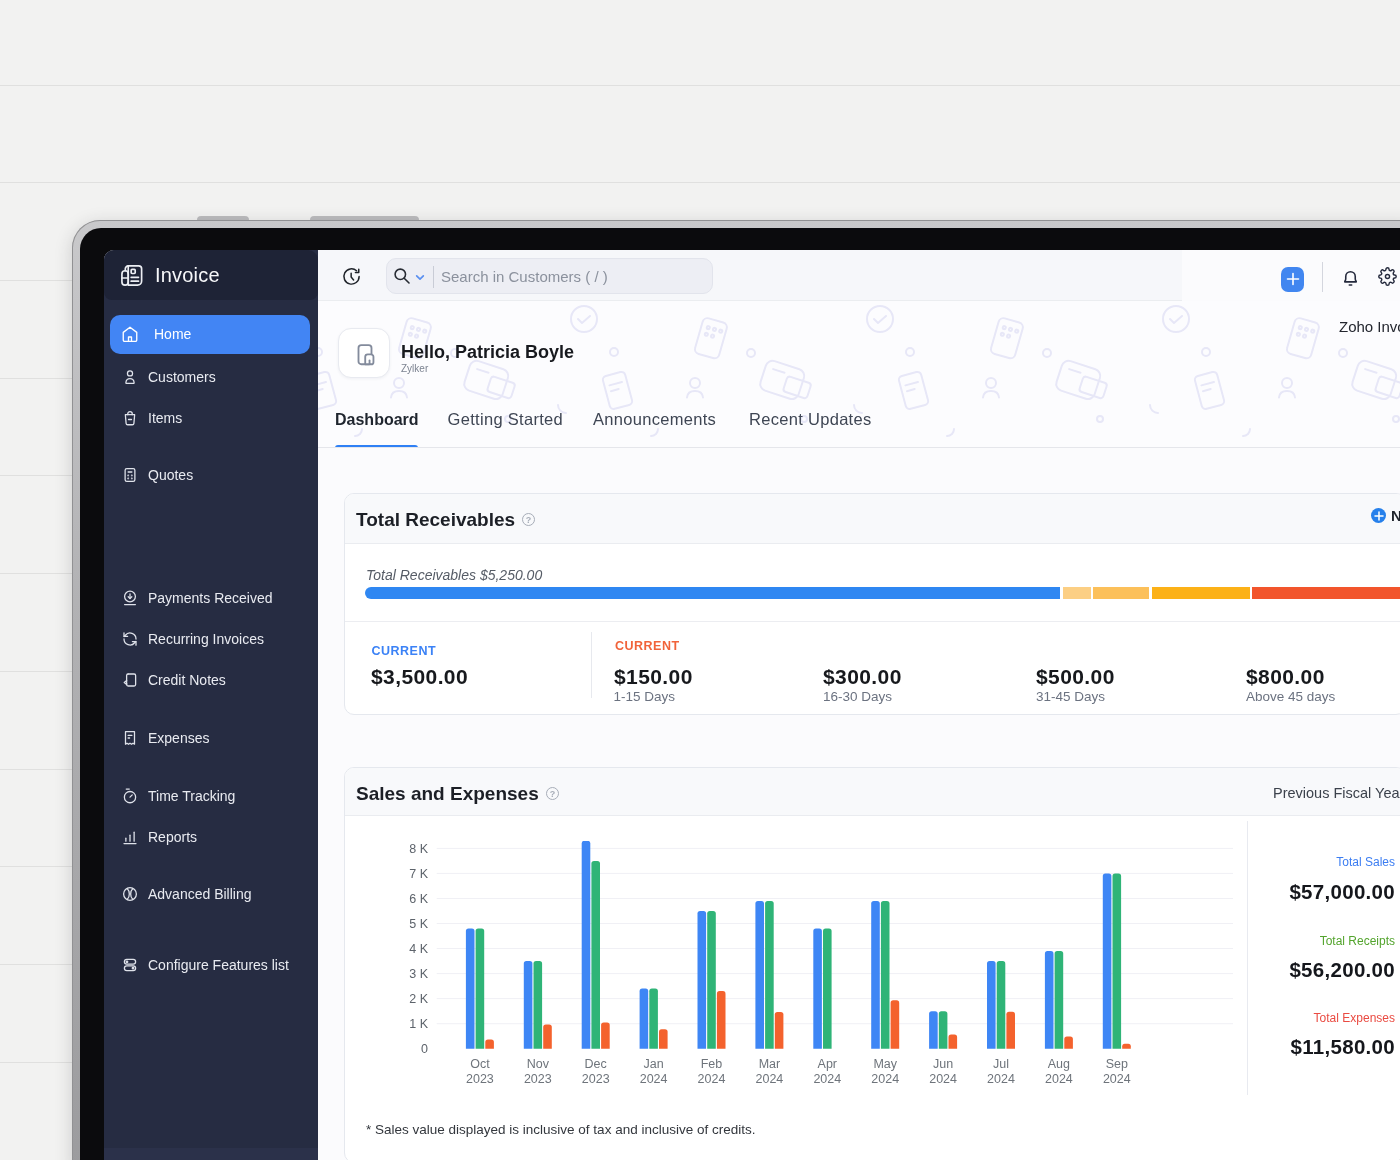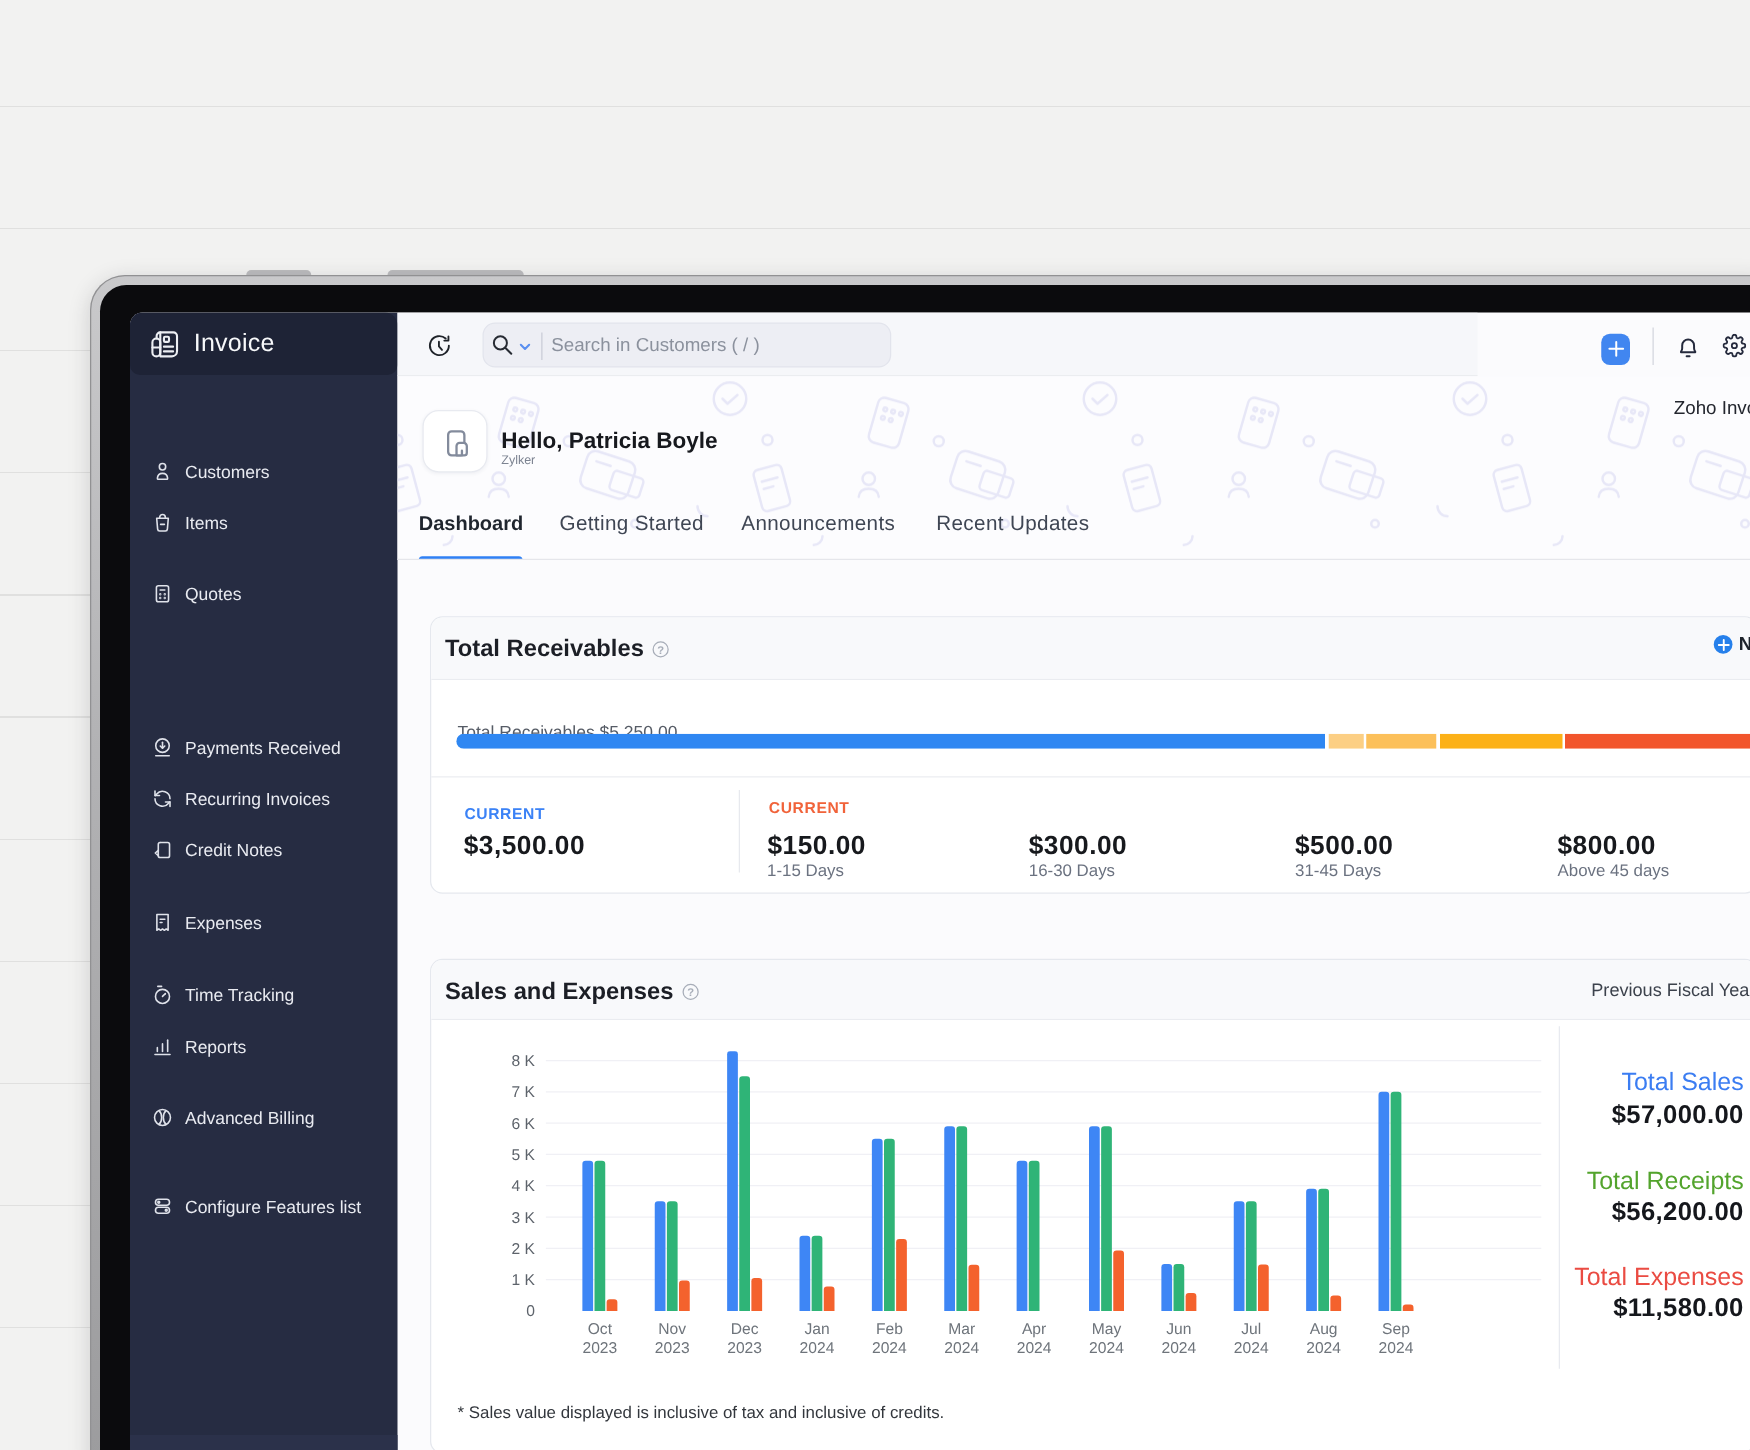--- a/index.html
+++ b/index.html
@@ -48,34 +48,34 @@
   .tab.active { color:#1f252e; font-weight:700; font-size:16px; letter-spacing:0; top:110px; }
   .underline { position:absolute; left:16.5px; top:143.5px; width:83.5px; height:3.5px; background:#2f80f5; border-radius:3px 3px 0 0; }
 
   
   .card { position:absolute; left:240px; width:1062px; background:#fff; border:1px solid #e5e8ee; border-radius:10px; }
   .card-head { position:absolute; left:0; top:0; right:0; height:50px; background:#f8f9fb; border-bottom:1px solid #eaecf0; border-radius:9px 9px 0 0; }
   .card-title { position:absolute; left:11px; top:15px; font-size:19px; font-weight:700; color:#1c1f26; }
   .qm { position:absolute; top:18.5px; width:13px; height:13px; border:1.2px solid #a7adb8; border-radius:50%; color:#a7adb8; font-size:9px; text-align:center; line-height:12px; font-weight:700; }
 
   .card1 { top:243px; height:222px; }
-  .tr-label { position:absolute; left:21px; top:83px; font-size:14px; color:#565c66; }
+  .tr-label { position:absolute; left:21px; top:73px; font-size:14px; color:#565c66;font-style:italic; }
   .bar { position:absolute; left:20px; top:92.5px; height:12.5px; border-radius:6px 0 0 6px; overflow:hidden; width:1042px; }
   .seg { position:absolute; top:0; height:12.5px; }
   .divider-h { position:absolute; left:0; right:0; top:127px; height:1px; background:#ecedf1; }
   .divider-v { position:absolute; left:245.5px; top:138px; width:1px; height:66px; background:#e7e9ee; }
   .cur-lbl { position:absolute; left:26.5px; top:150px; font-size:12.5px; font-weight:700; color:#3b82f6; letter-spacing:.5px; }
   .amt { position:absolute; font-size:21px; font-weight:700; color:#17191d; letter-spacing:.4px; }
   .ovd-lbl { position:absolute; top:145px; font-size:12.5px; font-weight:700; color:#f1633a; letter-spacing:.5px; }
   .sub-lbl { position:absolute; top:195px; font-size:13.5px; color:#6b7280; }
 
   .card2 { top:517px; height:396px; border-radius:10px 10px 14px 10px; }
   .pfy { position:absolute; left:928px; top:17px; font-size:14.5px; color:#3c424c; white-space:nowrap; }
   .c2-vsep { position:absolute; left:902px; top:53px; width:1px; height:274px; background:#e8eaf0; }
-  .tot-lbl { position:absolute; width:150px; text-align:right; font-size:20px; }
+  .tot-lbl { position:absolute; width:150px; text-align:right; font-size:12px; }
   .tot-amt { position:absolute; width:150px; text-align:right; font-size:20.5px; font-weight:700; color:#15171c; letter-spacing:.3px; }
   .footnote { position:absolute; left:21px; top:354px; font-size:13.5px; color:#33373d; }
 </style>
 </head>
 <body>
   <div class="lines"></div>
   <div class="tabA"></div>
 <div class="tabB"></div>
   <div class="device">
     <div class="bezel"></div>
@@ -88,20 +88,27 @@
         <svg style="position:absolute;left:15px;top:12px" width="27" height="27" viewBox="0 0 24 24" fill="none" stroke="#eceef3" stroke-width="1.5" stroke-linecap="round" stroke-linejoin="round">
           <path d="M8.2 3.5h9.3a2.6 2.6 0 0 1 2.6 2.6v10.8a3.6 3.6 0 0 1-3.6 3.6H8.2z"></path>
           <path d="M8.2 3.5a2.6 2.6 0 0 0-2.6 2.6v1.7"></path>
           <rect x="2.6" y="7.8" width="5.6" height="12.7" rx="2.8"></rect>
           <path d="M2.6 14.2h5.6"></path>
           <rect x="10.8" y="6.6" width="3.6" height="3.6" rx="0.8"></rect>
           <path d="M10.8 13.6h6.5"></path>
           <path d="M10.8 17h6.5"></path>
         </svg>
         <div class="logo-txt">Invoice</div>
+      </div>
+      <div class="home-pill">
+        <svg class="ic" viewBox="0 0 24 24" fill="none" stroke="#fff" stroke-width="1.8" stroke-linecap="round" stroke-linejoin="round">
+          <path d="M3 9.8 12 3l9 6.8V20a1.8 1.8 0 0 1-1.8 1.8H4.8A1.8 1.8 0 0 1 3 20z"></path>
+          <path d="M10 21.8V16h4v5.8"></path>
+        </svg>
+        <div class="tx">Home</div>
       </div>
       <div class="nav-item" style="top:106px">
         <svg class="ic" viewBox="0 0 24 24" fill="none" stroke="#dfe2ea" stroke-width="1.7" stroke-linecap="round" stroke-linejoin="round">
           <circle cx="12" cy="7.2" r="3.4"></circle>
           <path d="M6.5 19.6c.3-3.6 2.5-5.3 5.5-5.3s5.2 1.7 5.5 5.3a.9.9 0 0 1-.9 1H7.4a.9.9 0 0 1-.9-1z"></path>
         </svg>
         <div class="tx">Customers</div>
       </div>
       <div class="nav-item" style="top:147px">
         <svg class="ic" viewBox="0 0 24 24" fill="none" stroke="#dfe2ea" stroke-width="1.7" stroke-linecap="round" stroke-linejoin="round">

